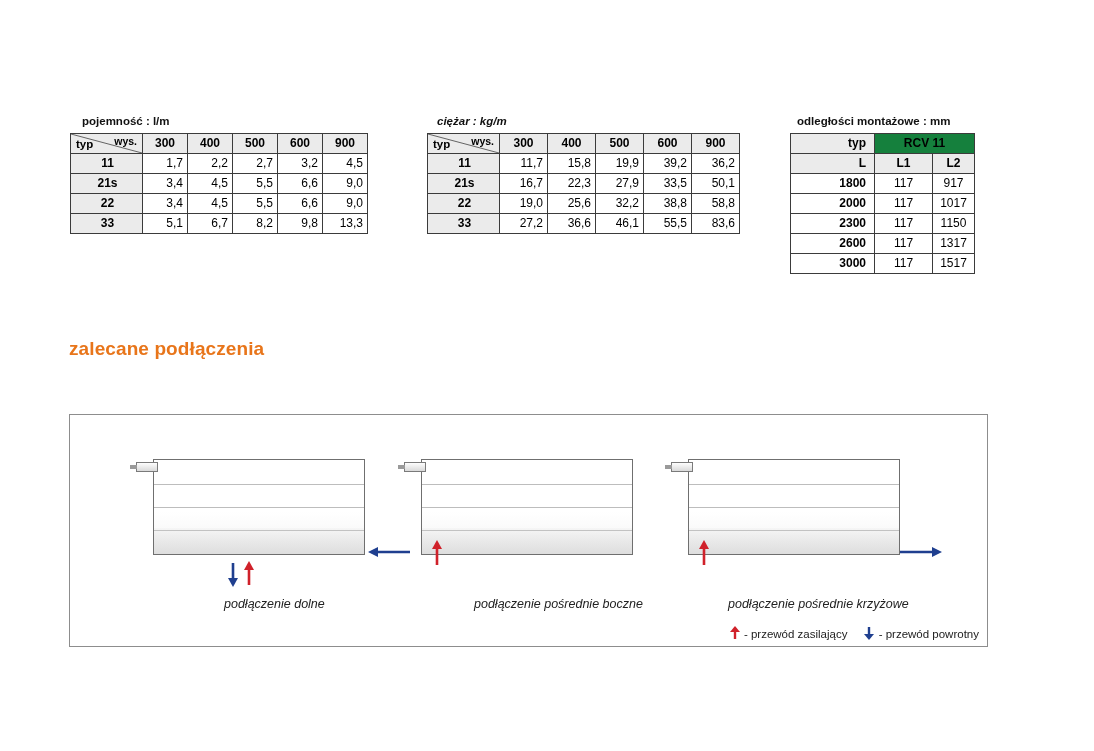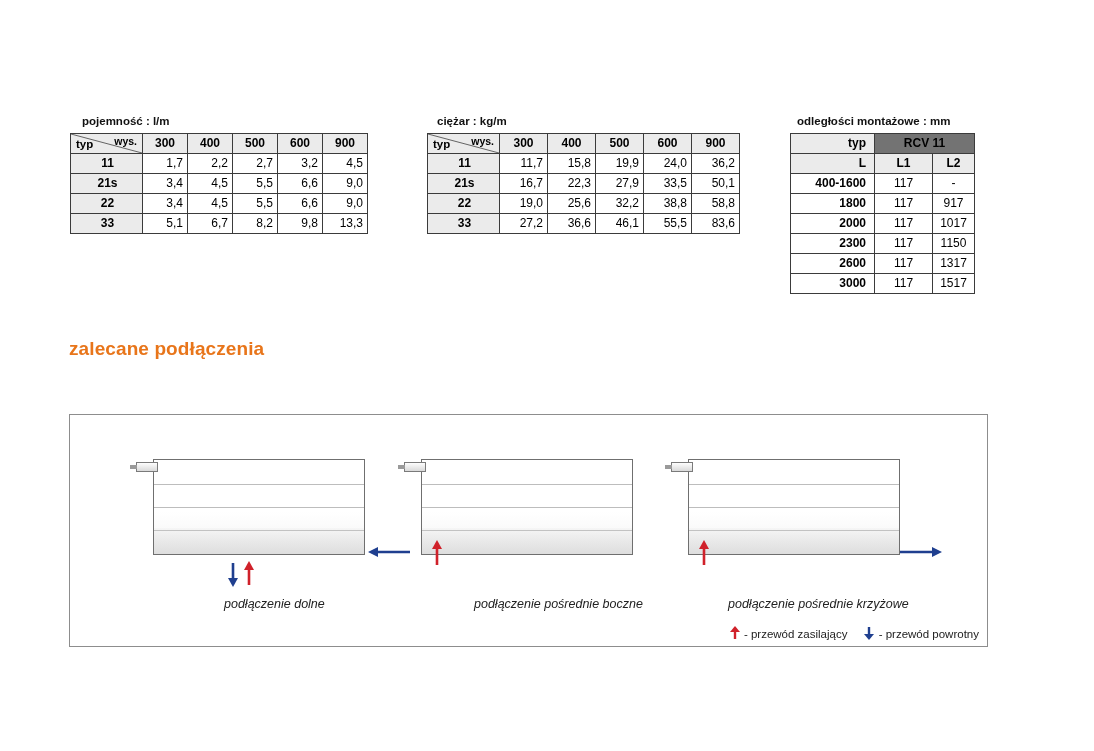--- a/index.html
+++ b/index.html
@@ -30,21 +30,21 @@
   #title-capacity { left: 69px; top: 45px; }
   #title-connections { left: 69px; top: 338px; }
 
   .table-caption {
     position: absolute;
     font-size: 11.5px;
     font-weight: bold;
     color: #111;
   }
   #cap-capacity { left: 82px; top: 115px; }
-  #cap-weight { left: 437px; top: 115px; }
+  #cap-weight { left: 437px; top: 115px; font-style: italic; }
   #cap-distance { left: 797px; top: 115px; }
 
   table {
     border-collapse: collapse;
     font-size: 12px;
   }
   .tbl {
     position: absolute;
   }
   .tbl td, .tbl th {
@@ -110,21 +110,21 @@
   #tbl-weight td.val { width: 48px; }
 
   #tbl-distance { left: 790px; top: 133px; }
   #tbl-distance td, #tbl-distance th {
     height: 20px;
   }
   #tbl-distance .c1 { width: 84px; text-align: right; padding-right: 8px; }
   #tbl-distance .c2 { width: 58px; }
   #tbl-distance .c3 { width: 42px; }
   #tbl-distance .hdr-typ { background:#ebebeb; text-align:right; padding-right:8px; }
-  #tbl-distance .hdr-rcv { background:#737373; }
+  #tbl-distance .hdr-rcv { background:#15803d; }
   #tbl-distance .sub { background:#ebebeb; }
   #tbl-distance .num { font-weight: normal; }
 
   
   #diagram-panel {
     position: absolute;
     left: 69px;
     top: 414px;
     width: 919px;
     height: 233px;
@@ -262,21 +262,21 @@
       <th class="colh">400</th>
       <th class="colh">500</th>
       <th class="colh">600</th>
       <th class="colh">900</th>
     </tr>
     <tr>
       <td class="rowhead">11</td>
       <td class="val">11,7</td>
       <td class="val">15,8</td>
       <td class="val">19,9</td>
-      <td class="val">24,0</td>
+      <td class="val">39,2</td>
       <td class="val">36,2</td>
     </tr>
     <tr>
       <td class="rowhead">21s</td>
       <td class="val">16,7</td>
       <td class="val">22,3</td>
       <td class="val">27,9</td>
       <td class="val">33,5</td>
       <td class="val">50,1</td>
     </tr>
@@ -303,25 +303,20 @@
   <table class="tbl" id="tbl-distance">
     <tbody>
         <tr>
       <th class="c1 hdr-typ">typ</th>
       <th class="hdr-rcv" colspan="2">RCV 11</th>
     </tr>
     <tr>
       <th class="c1 sub">L</th>
       <th class="c2 sub">L1</th>
       <th class="c3 sub">L2</th>
-    </tr>
-    <tr>
-      <td class="c1">400-1600</td>
-      <td class="c2 num">117</td>
-      <td class="c3 num">-</td>
     </tr>
     <tr>
       <td class="c1">1800</td>
       <td class="c2 num">117</td>
       <td class="c3 num">917</td>
     </tr>
     <tr>
       <td class="c1">2000</td>
       <td class="c2 num">117</td>
       <td class="c3 num">1017</td>

